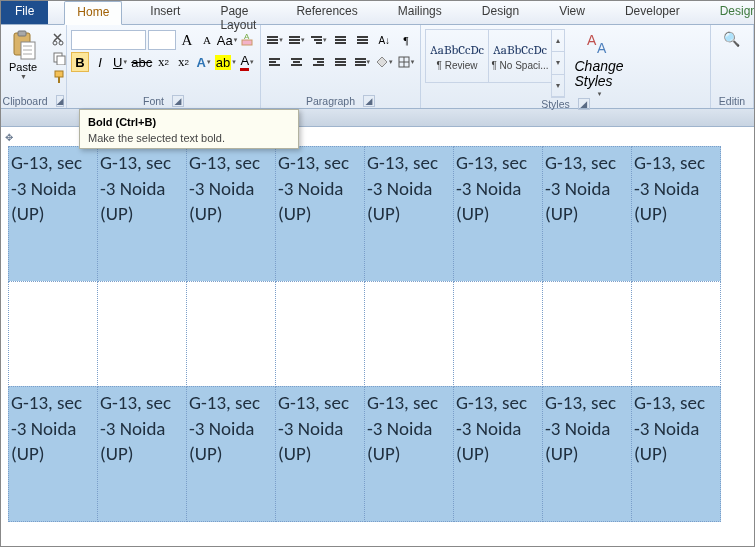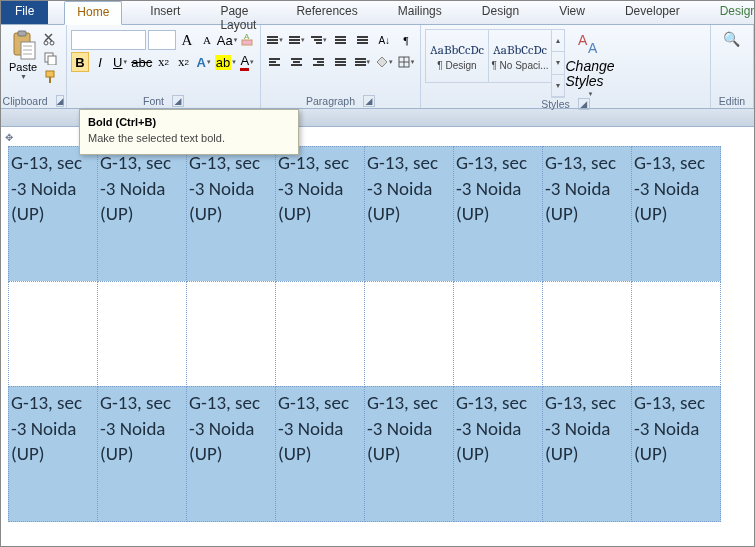--- a/index.html
+++ b/index.html
@@ -7,21 +7,21 @@
 .tabbar { display:flex; height:24px; background:linear-gradient(#fafcff,#e6ecf5); border-bottom:1px solid #9fb4cd; font-size:12px;gap:16px; }
 .tab { padding:3px 12px 0; color:#3b3b3b; cursor:pointer; }
 .tab.file { background:#1e4e8e; color:#fff; padding:3px 14px; }
 .tab.active { background:#fdfefe; border:1px solid #9fb4cd; border-bottom:1px solid #fdfefe; border-radius:2px 2px 0 0; margin-bottom:-1px; color:#a16207; }
 .tab.ctx { color:#3f7a3f; }
 .tabbar .help { margin-left:auto; padding:3px 8px; color:#2b579a; }
 .ribbon { height:84px; background:linear-gradient(#f5f9fe,#e3ebf5); border-bottom:1px solid #9fb4cd; display:flex; font-size:11px; }
 .group { border-right:1px solid #c5d3e6; padding:2px 4px 0; display:flex; flex-direction:column; }
 .group-label { text-align:center; font-size:10.5px; color:#5a6b85; padding-bottom:1px; display:flex; justify-content:center; align-items:center; gap:8px; margin-top:auto; }
 .dlaunch { font-size:9px; color:#5a6b85; border:1px solid #b8c6da; width:12px; height:12px; line-height:10px; text-align:center; }
-.gbody { display:flex; gap:0; flex:1; }
+.gbody { display:flex; gap:9px; flex:1; }
 
 
 .clip-main { display:flex; flex-direction:column; align-items:center; padding:2px 2px 0; }
 .clip-icon { width:32px; height:32px; display:flex; align-items:center; justify-content:center; }
 .clip-side { display:flex; flex-direction:column; gap:3px; padding-top:4px; }
 .mini { width:18px; height:16px; display:flex; align-items:center; justify-content:center; }
 
 
 .font-rows { display:flex; flex-direction:column; gap:2px; padding-top:3px; }
 .frow { display:flex; gap:2px; align-items:center; }
@@ -50,21 +50,21 @@
 
 .ruler { height:18px; background:linear-gradient(#dbe4ef,#c8d4e2); border-bottom:1px solid #9fb4cd; }
 
 .docarea { background:#fff; padding:0 0 0 4px; position:relative; height:calc(547px - 24px - 84px - 18px); overflow:hidden; }
 .anchor { position:absolute; left:4px; top:5px; font-size:10px; color:#6a7a90; }
 .labelgrid { display:flex; flex-wrap:wrap; margin-top:20px; margin-left:4px; }
 .cell { width:90px; height:136px; border:1px dotted #7a9ec9; margin:-1px 0 0 -1px; padding:3px 2px; font-family:Calibri,sans-serif; font-size:19px; color:#203040; line-height:1.35; }
 .cell.sel { background:#a8cbe8; }
 .cell.spacer { height:106px; background:#fff; }
 
-.tooltip { position:absolute; left:78px; top:108px; width:220px; background:#fdfdf2; border:1px solid #b2b2a0; box-shadow:2px 2px 5px rgba(0,0,0,.25); padding:6px 8px 10px; font-size:11px; z-index:50; }
+.tooltip { position:absolute; left:78px; top:108px; width:220px; background:#fdfdf2; border:1px solid #b2b2a0; box-shadow:2px 2px 5px rgba(0,0,0,.25); padding:6px 8px 4px; font-size:11px; z-index:50; }
 .tooltip .tt-title { font-weight:bold; margin-bottom:4px; }
 .tooltip .tt-body { color:#444; }
 
 svg { display:block; }
 </style>
 </head>
 <body>
 
 <div class="tabbar">
   <div class="tab file">File</div>
@@ -282,21 +282,21 @@
         <span>Paragraph</span>
         <span class="dlaunch">◢</span>
       </div>
   </div>
 
   <div class="group" style="flex:1;">
     <div class="gbody" style="padding-top:2px;">
       <div class="styles-gal">
         <div class="style-item">
             <div class="style-prev">AaBbCcDc</div>
-            <div class="style-name">¶ Design</div>
+            <div class="style-name">¶ Review</div>
           </div>
         <div class="style-item">
             <div class="style-prev">AaBbCcDc</div>
             <div class="style-name">¶ No Spaci...</div>
           </div>
         <div class="gal-more">
             <div>▴</div>
             <div>▾</div>
             <div>▾</div>
           </div>

